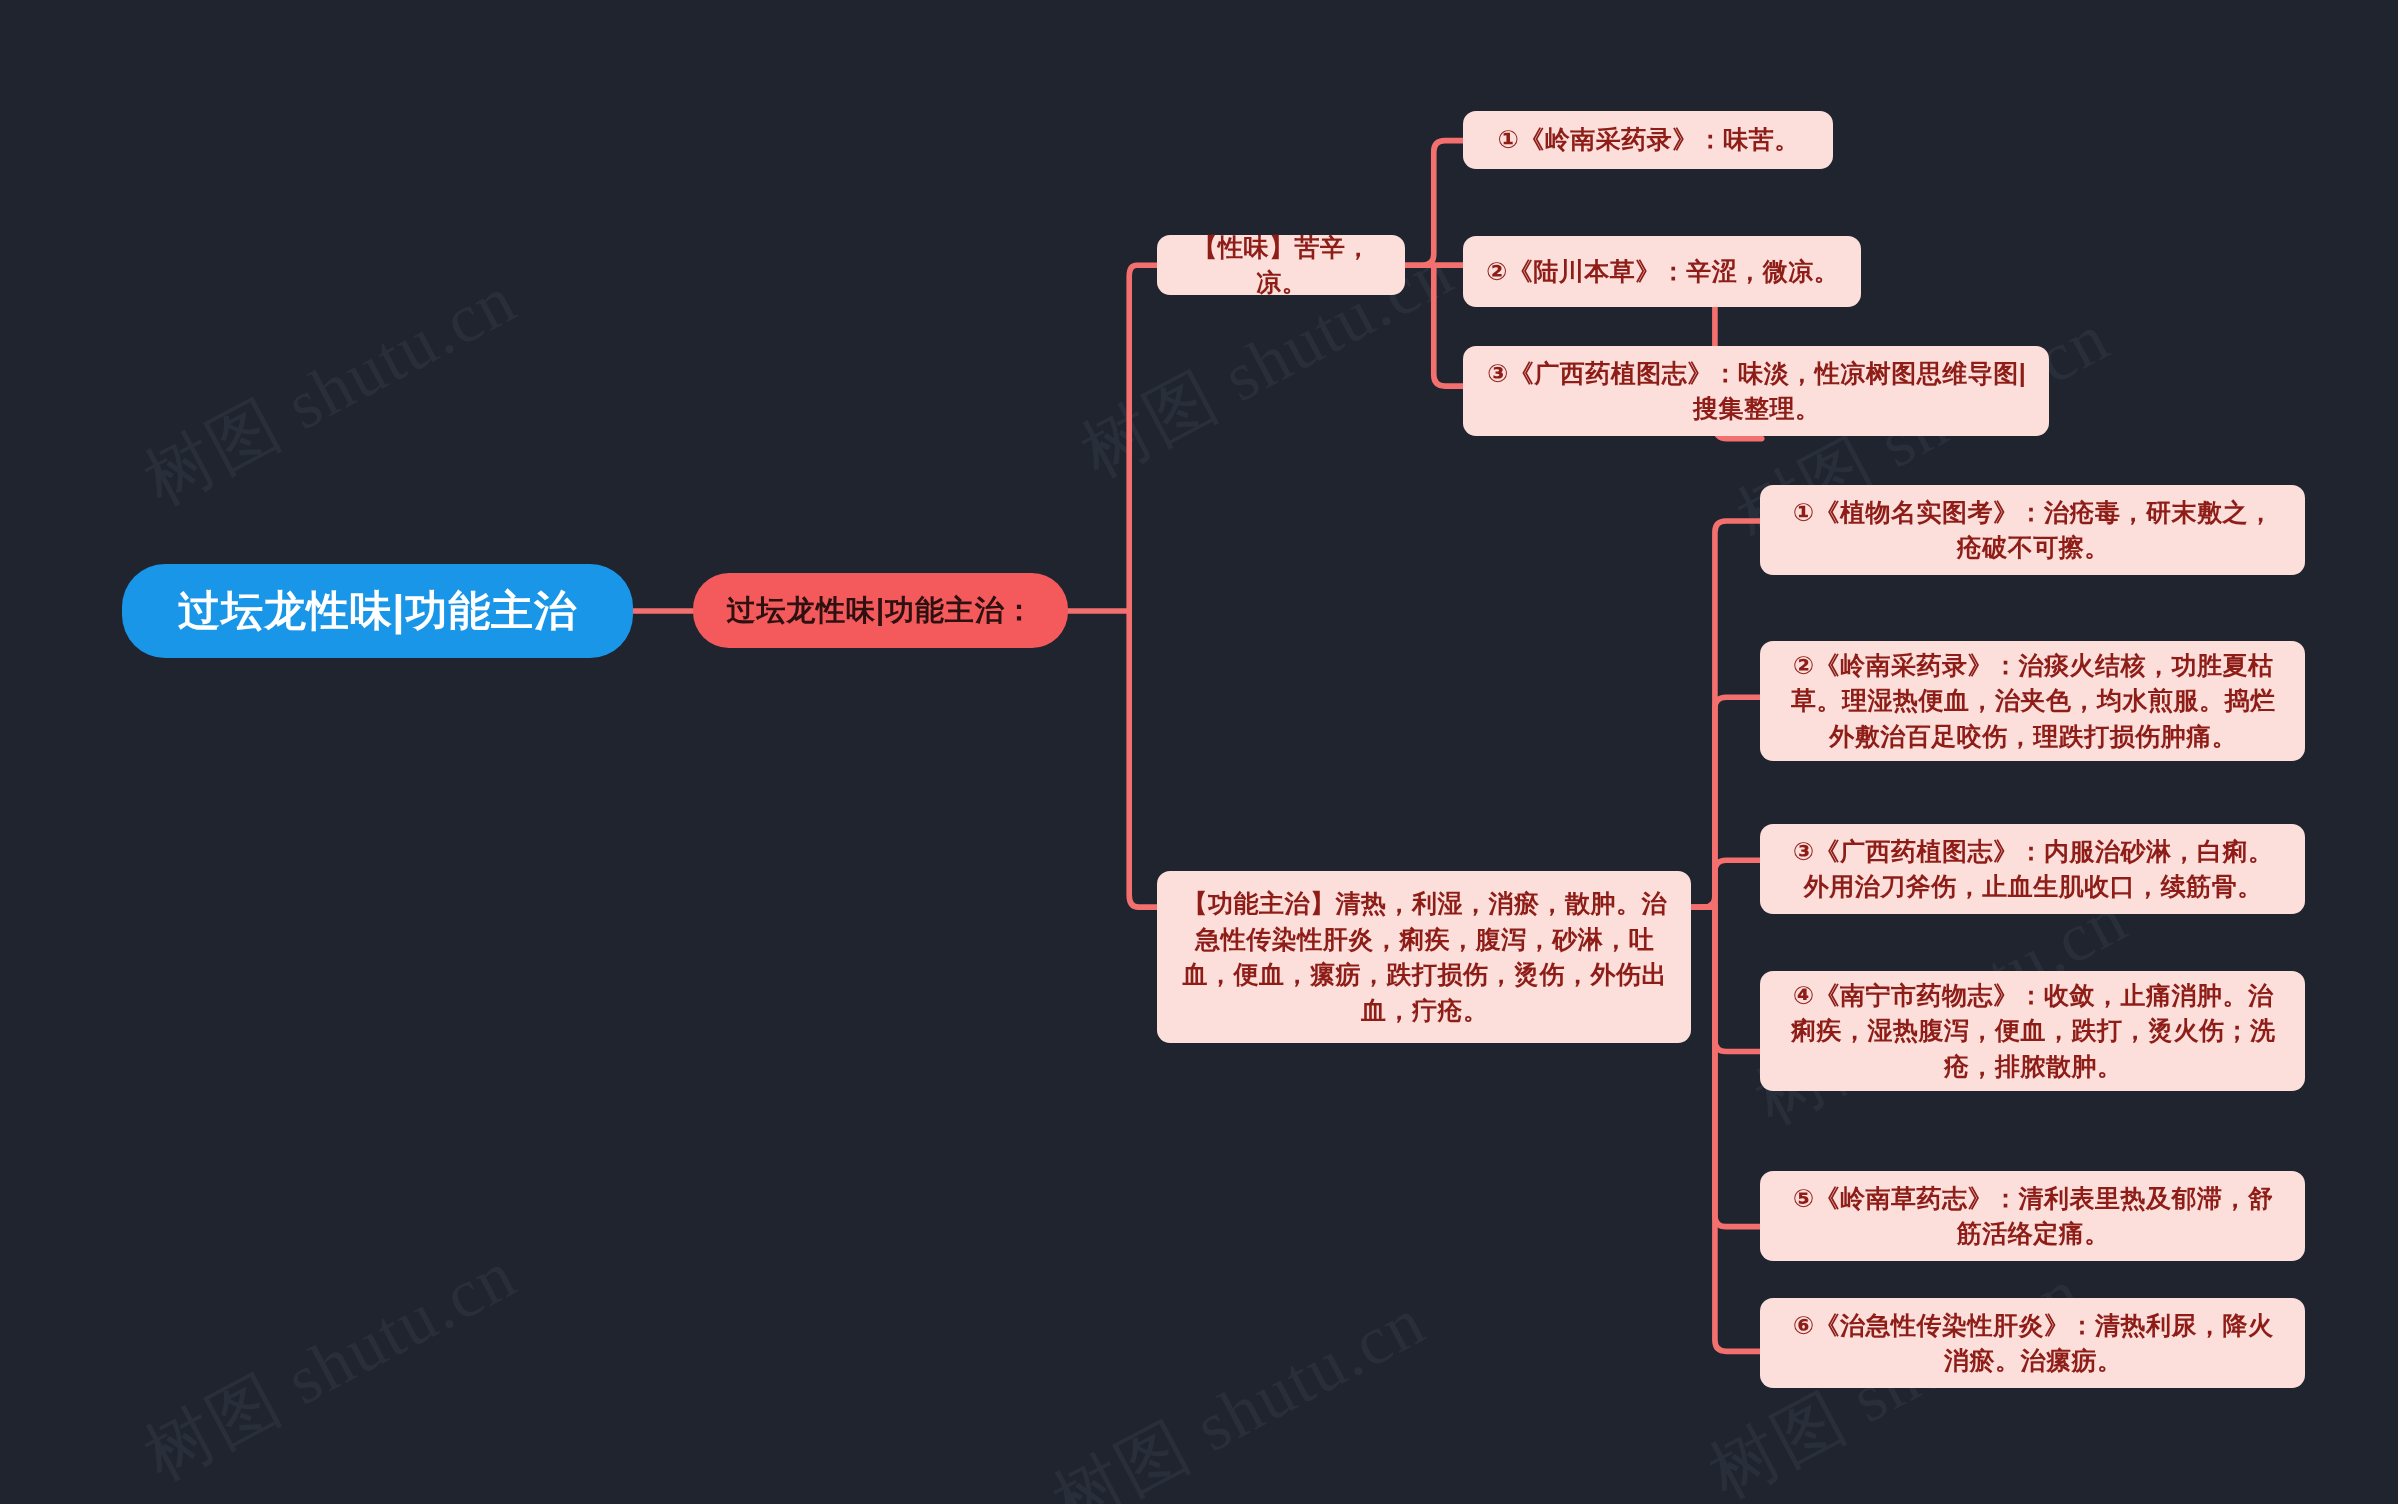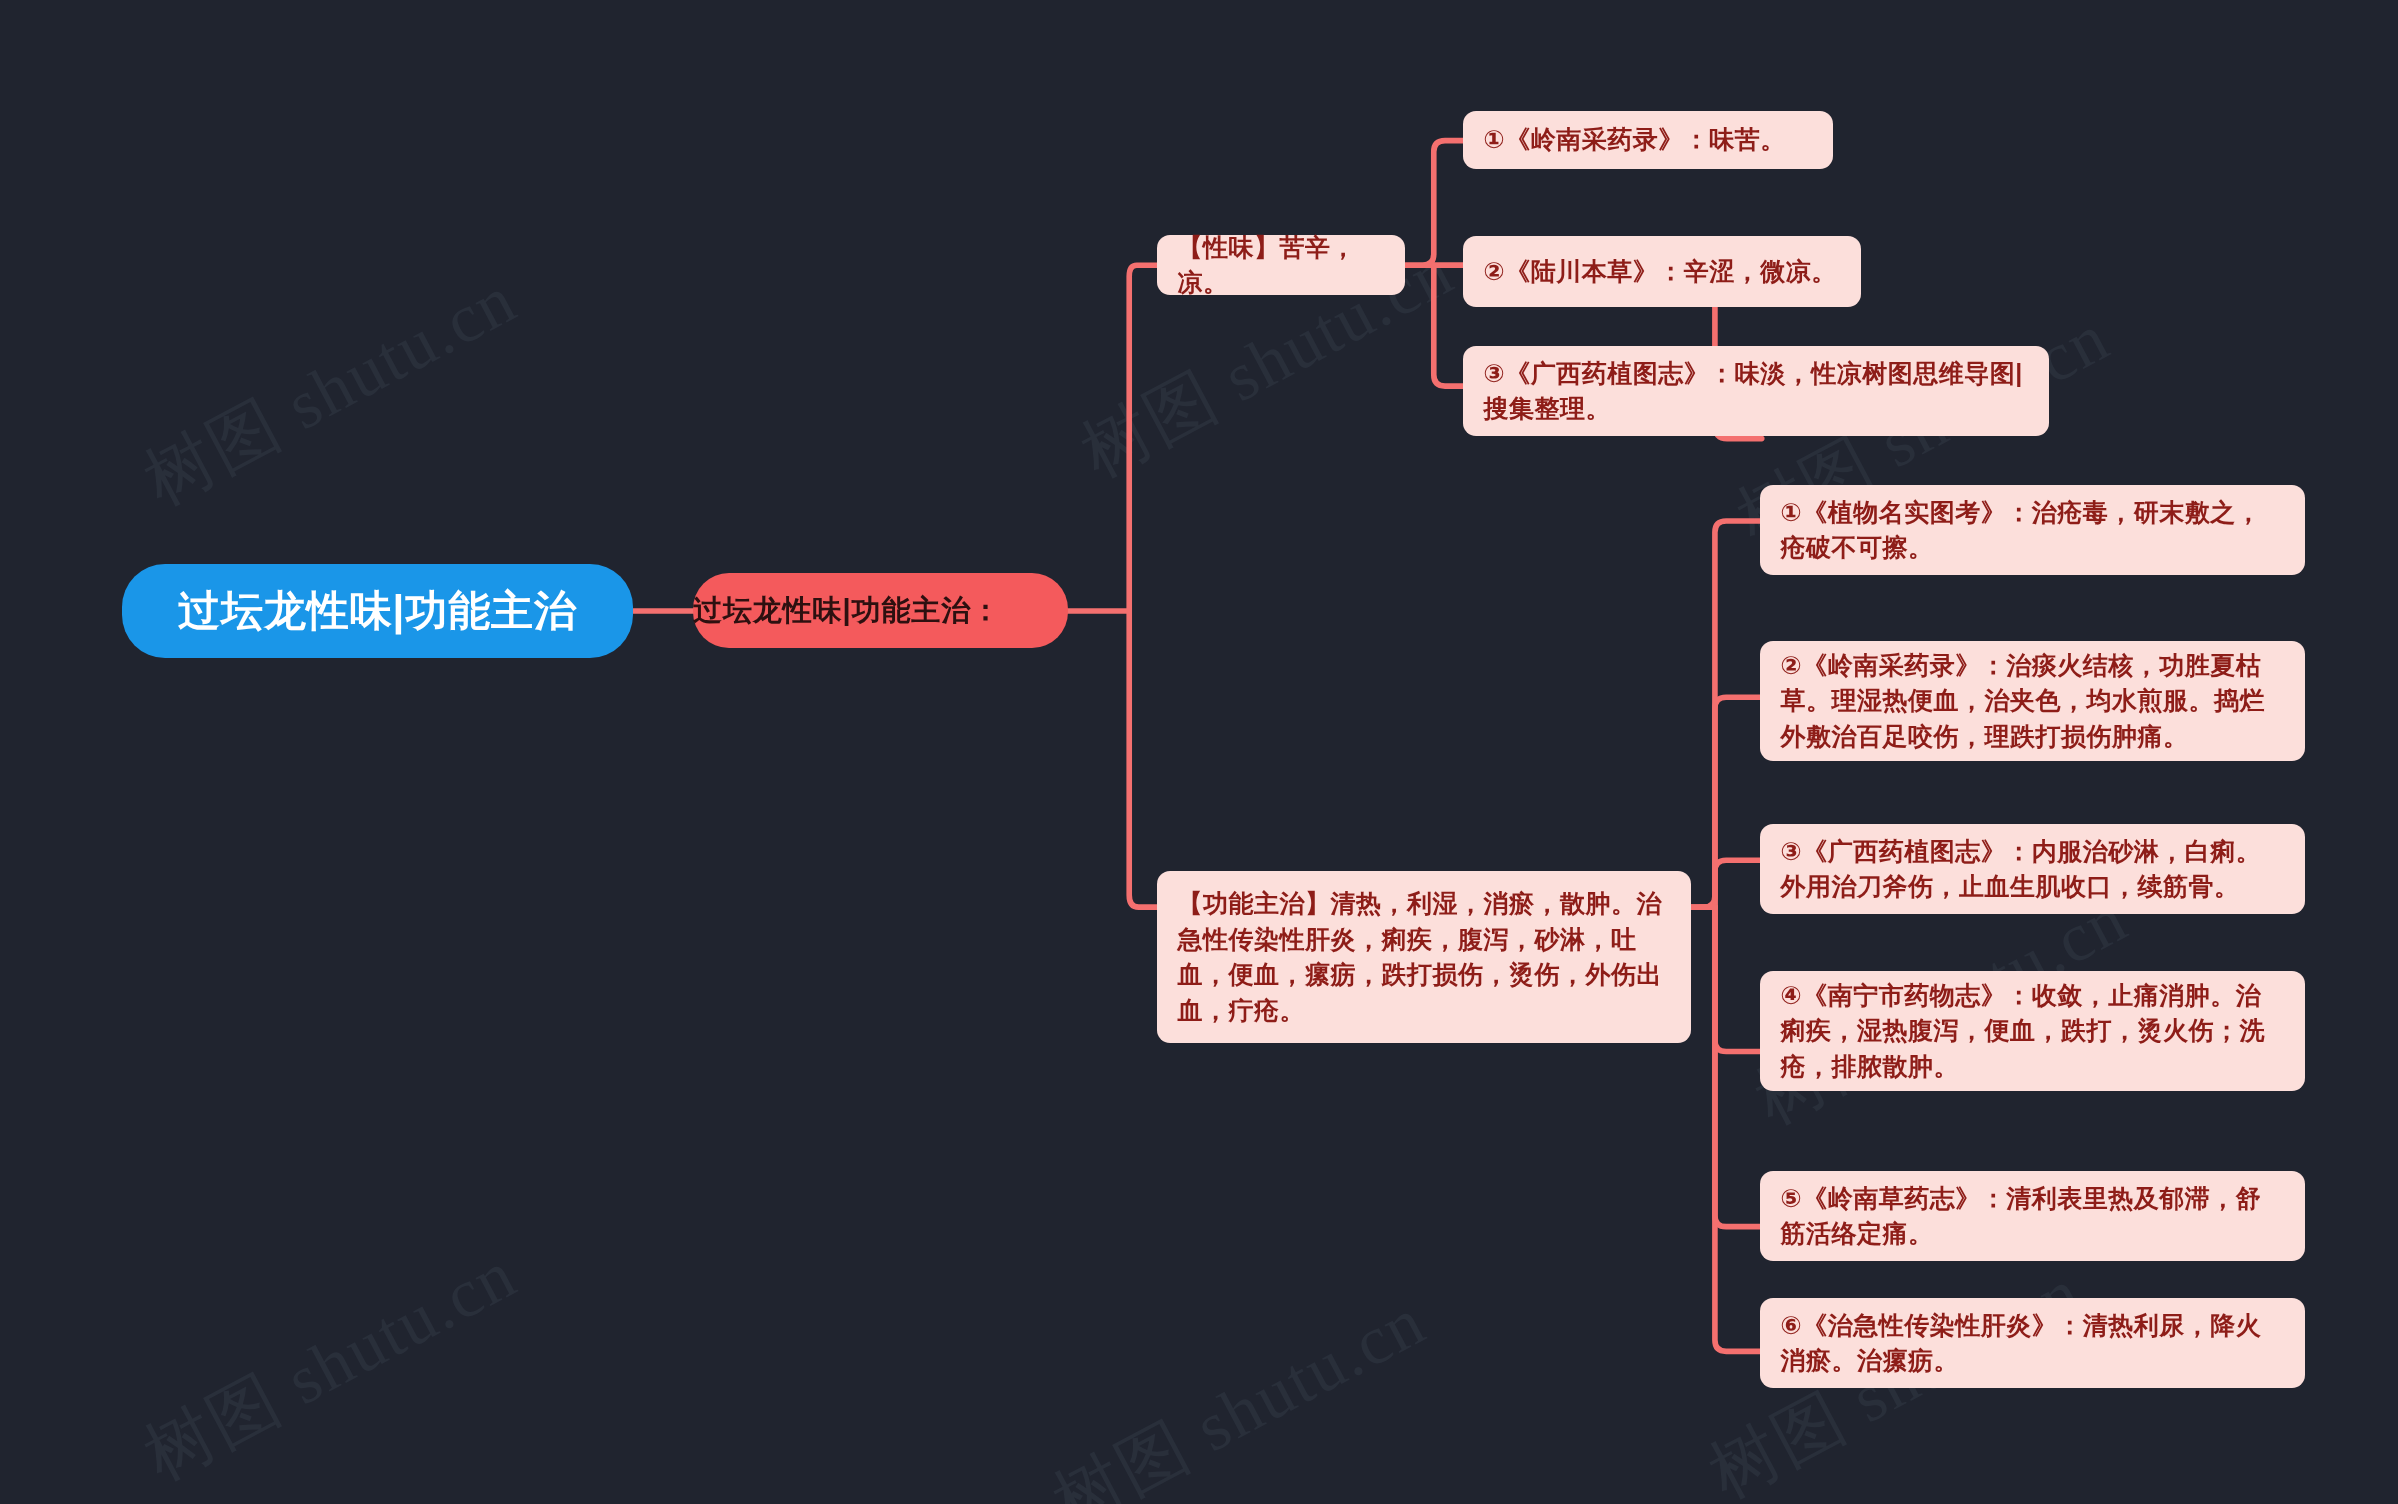--- a/index.html
+++ b/index.html
@@ -17,21 +17,21 @@
   .wm{position:absolute;color:#2b313d;font-family:"Liberation Serif","DejaVu Serif",serif;
       font-size:69px;white-space:nowrap;transform:rotate(-28deg);
       transform-origin:left center;opacity:.85;letter-spacing:1.9px;}
 
   
   #links{position:absolute;left:0;top:0;width:2399px;height:1505px;z-index:2;}
 
   
   .node{position:absolute;z-index:3;box-sizing:border-box;display:flex;
         align-items:center;}
-  .node .txt{display:block;width:100%;}
+  .node .txt{display:block;width:100%;text-align:center;}
 
   .node-root{
     background:#1a96e8;border-radius:43px;
     color:#ffffff;font-size:42px;font-weight:700;
     justify-content:center;letter-spacing:0.9px;
   }
   .node-l1{
     background:#f45a5c;border-radius:36px;
     color:#2d1010;font-size:29px;font-weight:600;
     justify-content:center;letter-spacing:0.9px;

